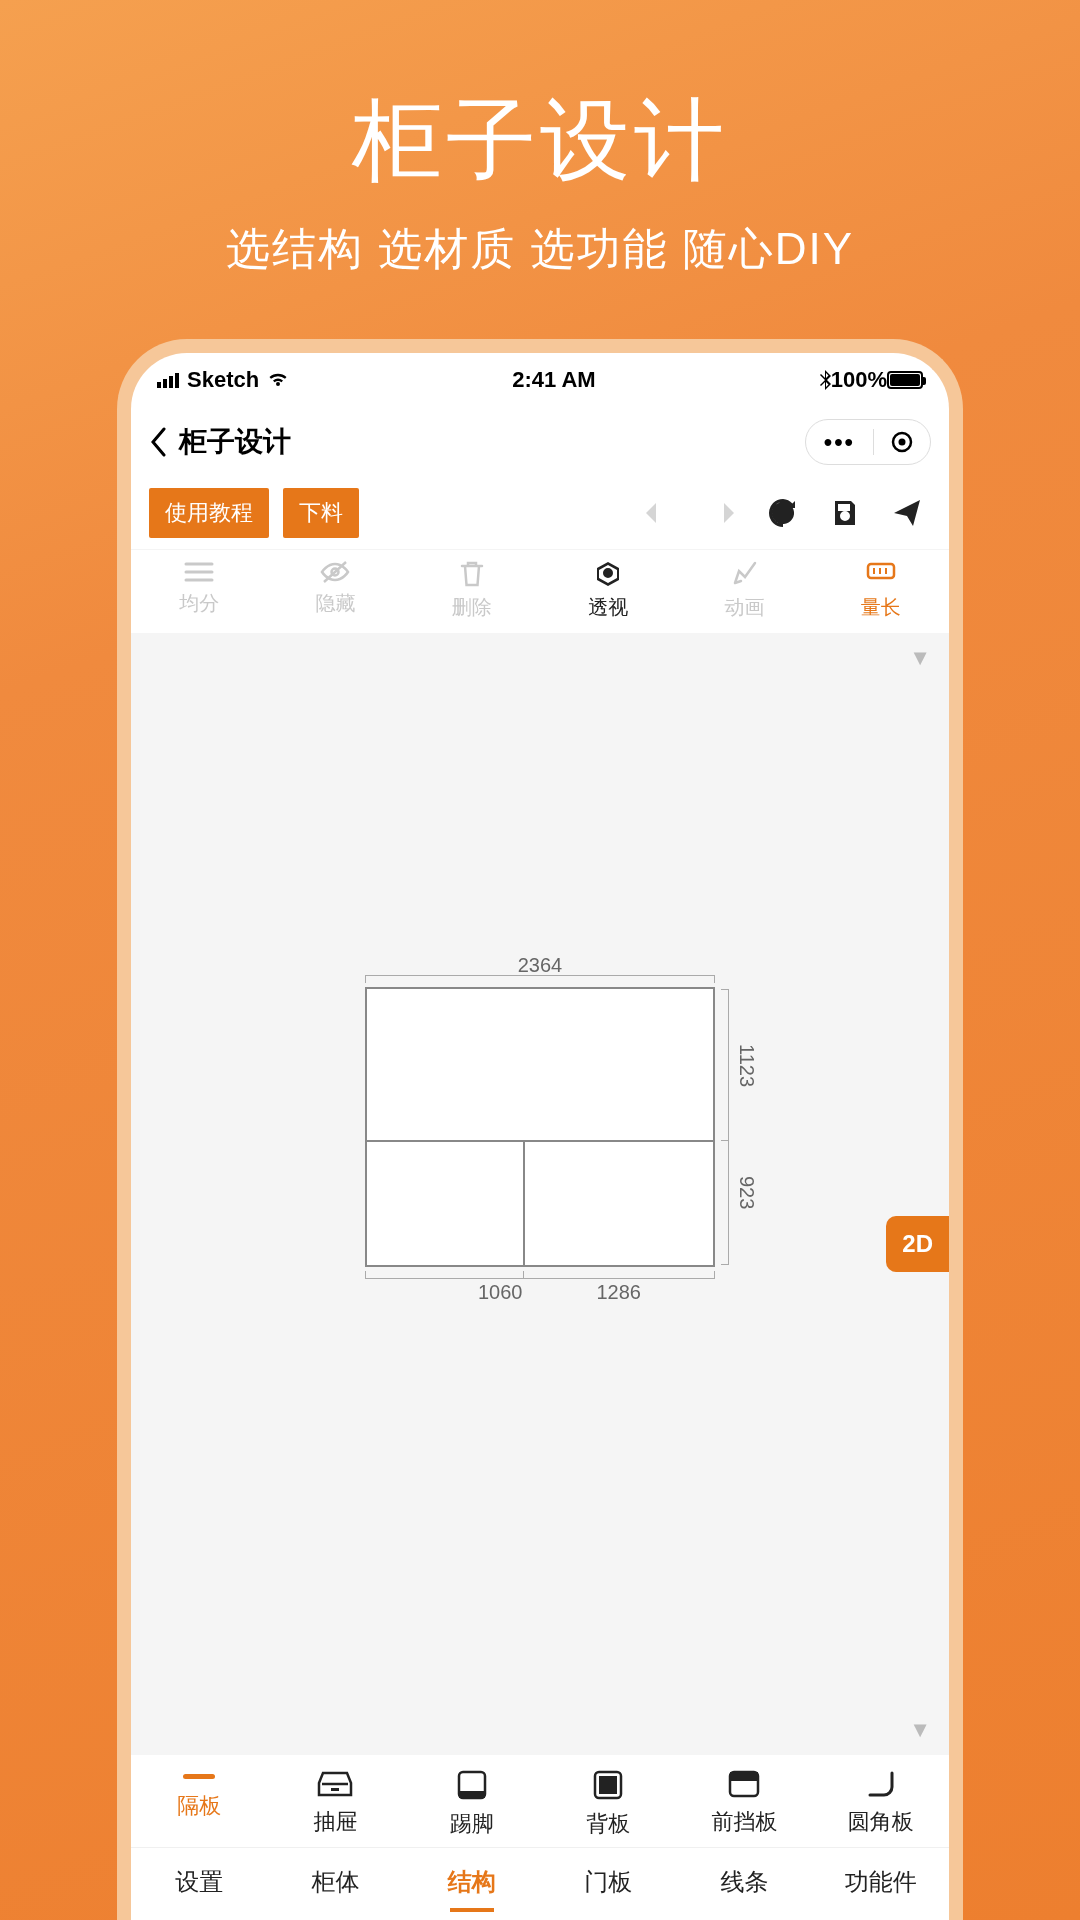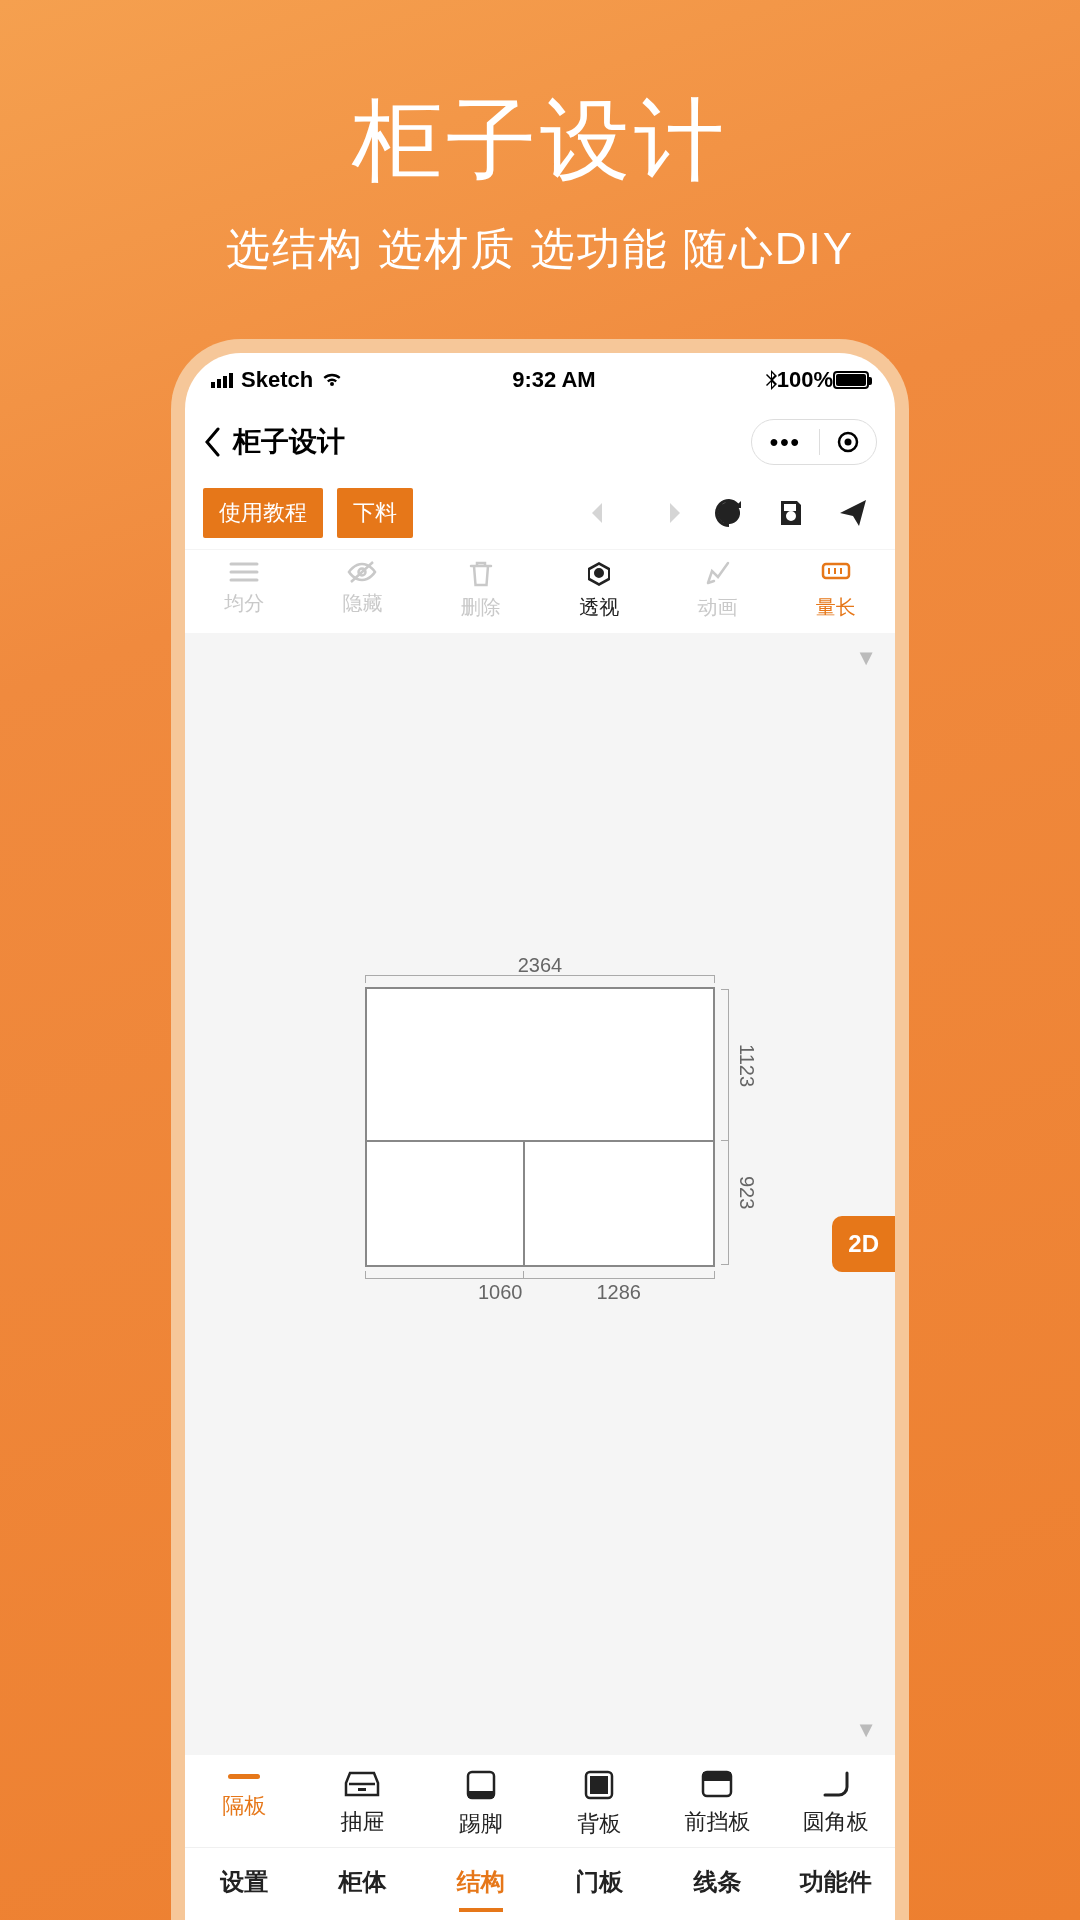--- a/index.html
+++ b/index.html
@@ -20,21 +20,21 @@
   margin-top: 80px;
   letter-spacing: 4px;
 }
 .promo-subtitle {
   font-size: 44px;
   color: #fff;
   margin-top: 18px;
   letter-spacing: 2px;
 }
 .phone-frame {
-  width: 738px;
+  width: 846px;
   margin-top: 60px;
   background: #fff;
   border: 14px solid #f6c799;
   border-radius: 70px 70px 0 0;
   border-bottom: none;
   overflow: hidden;
   flex: 1;
   display: flex;
   flex-direction: column;
 }
@@ -147,21 +147,21 @@
 }
 .cat-item{
   flex:1; display:flex; flex-direction:column; align-items:center; gap:8px;
   font-size:22px; color:#222;
 }
 .cat-item.accent{ color:#e67719; }
 .tab-row{
   display:flex; padding:18px 0 22px; background:#fff; border-top:1px solid #f0f0f0;
 }
 .tab-item{
-  flex:1; text-align:center; font-size:24px; color:#222; position:relative;font-weight:bold;
+  flex:1; text-align:center; font-size:24px; color:#222; position:relative;
 }
 .tab-item.active{ color:#e67719; font-weight:600; }
 .tab-item.active::after{
   content:""; position:absolute; left:50%; bottom:-14px; transform:translateX(-50%);
   width:44px; height:4px; background:#e67719;
 }
 svg{display:block;}
 </style>
 </head>
 <body>
@@ -179,21 +179,21 @@
           <span></span>
           <span></span>
         </span>
       <span>Sketch</span>
       <span class="wifi-icon">
         <svg width="22" height="16" viewBox="0 0 22 16">
             <path d="M11 14a2 2 0 100-4 2 2 0 000 4zm-5-5.5a8 8 0 0110 0l-1.5 1.8a5.6 5.6 0 00-7 0L6 8.5zM2.5 5a13 13 0 0117 0l-1.5 1.8a10.6 10.6 0 00-14 0L2.5 5z" fill="#000"></path>
           </svg>
       </span>
     </div>
-    <div>9:32 AM</div>
+    <div>2:41 AM</div>
     <div class="status-right">
       <span class="bt-icon">
         <svg width="12" height="20" viewBox="0 0 12 20">
             <path d="M6 0v8L2 4 1 5l5 5-5 5 1 1 4-4v8l6-6-4-4 4-4-6-6zm1 3l2.5 2.5L7 8V3zm0 9l2.5 2.5L7 17v-5z" fill="#000"></path>
           </svg>
       </span>
       <span>100%</span>
       <span class="battery">
           <span class="battery-fill"></span>
         </span>

